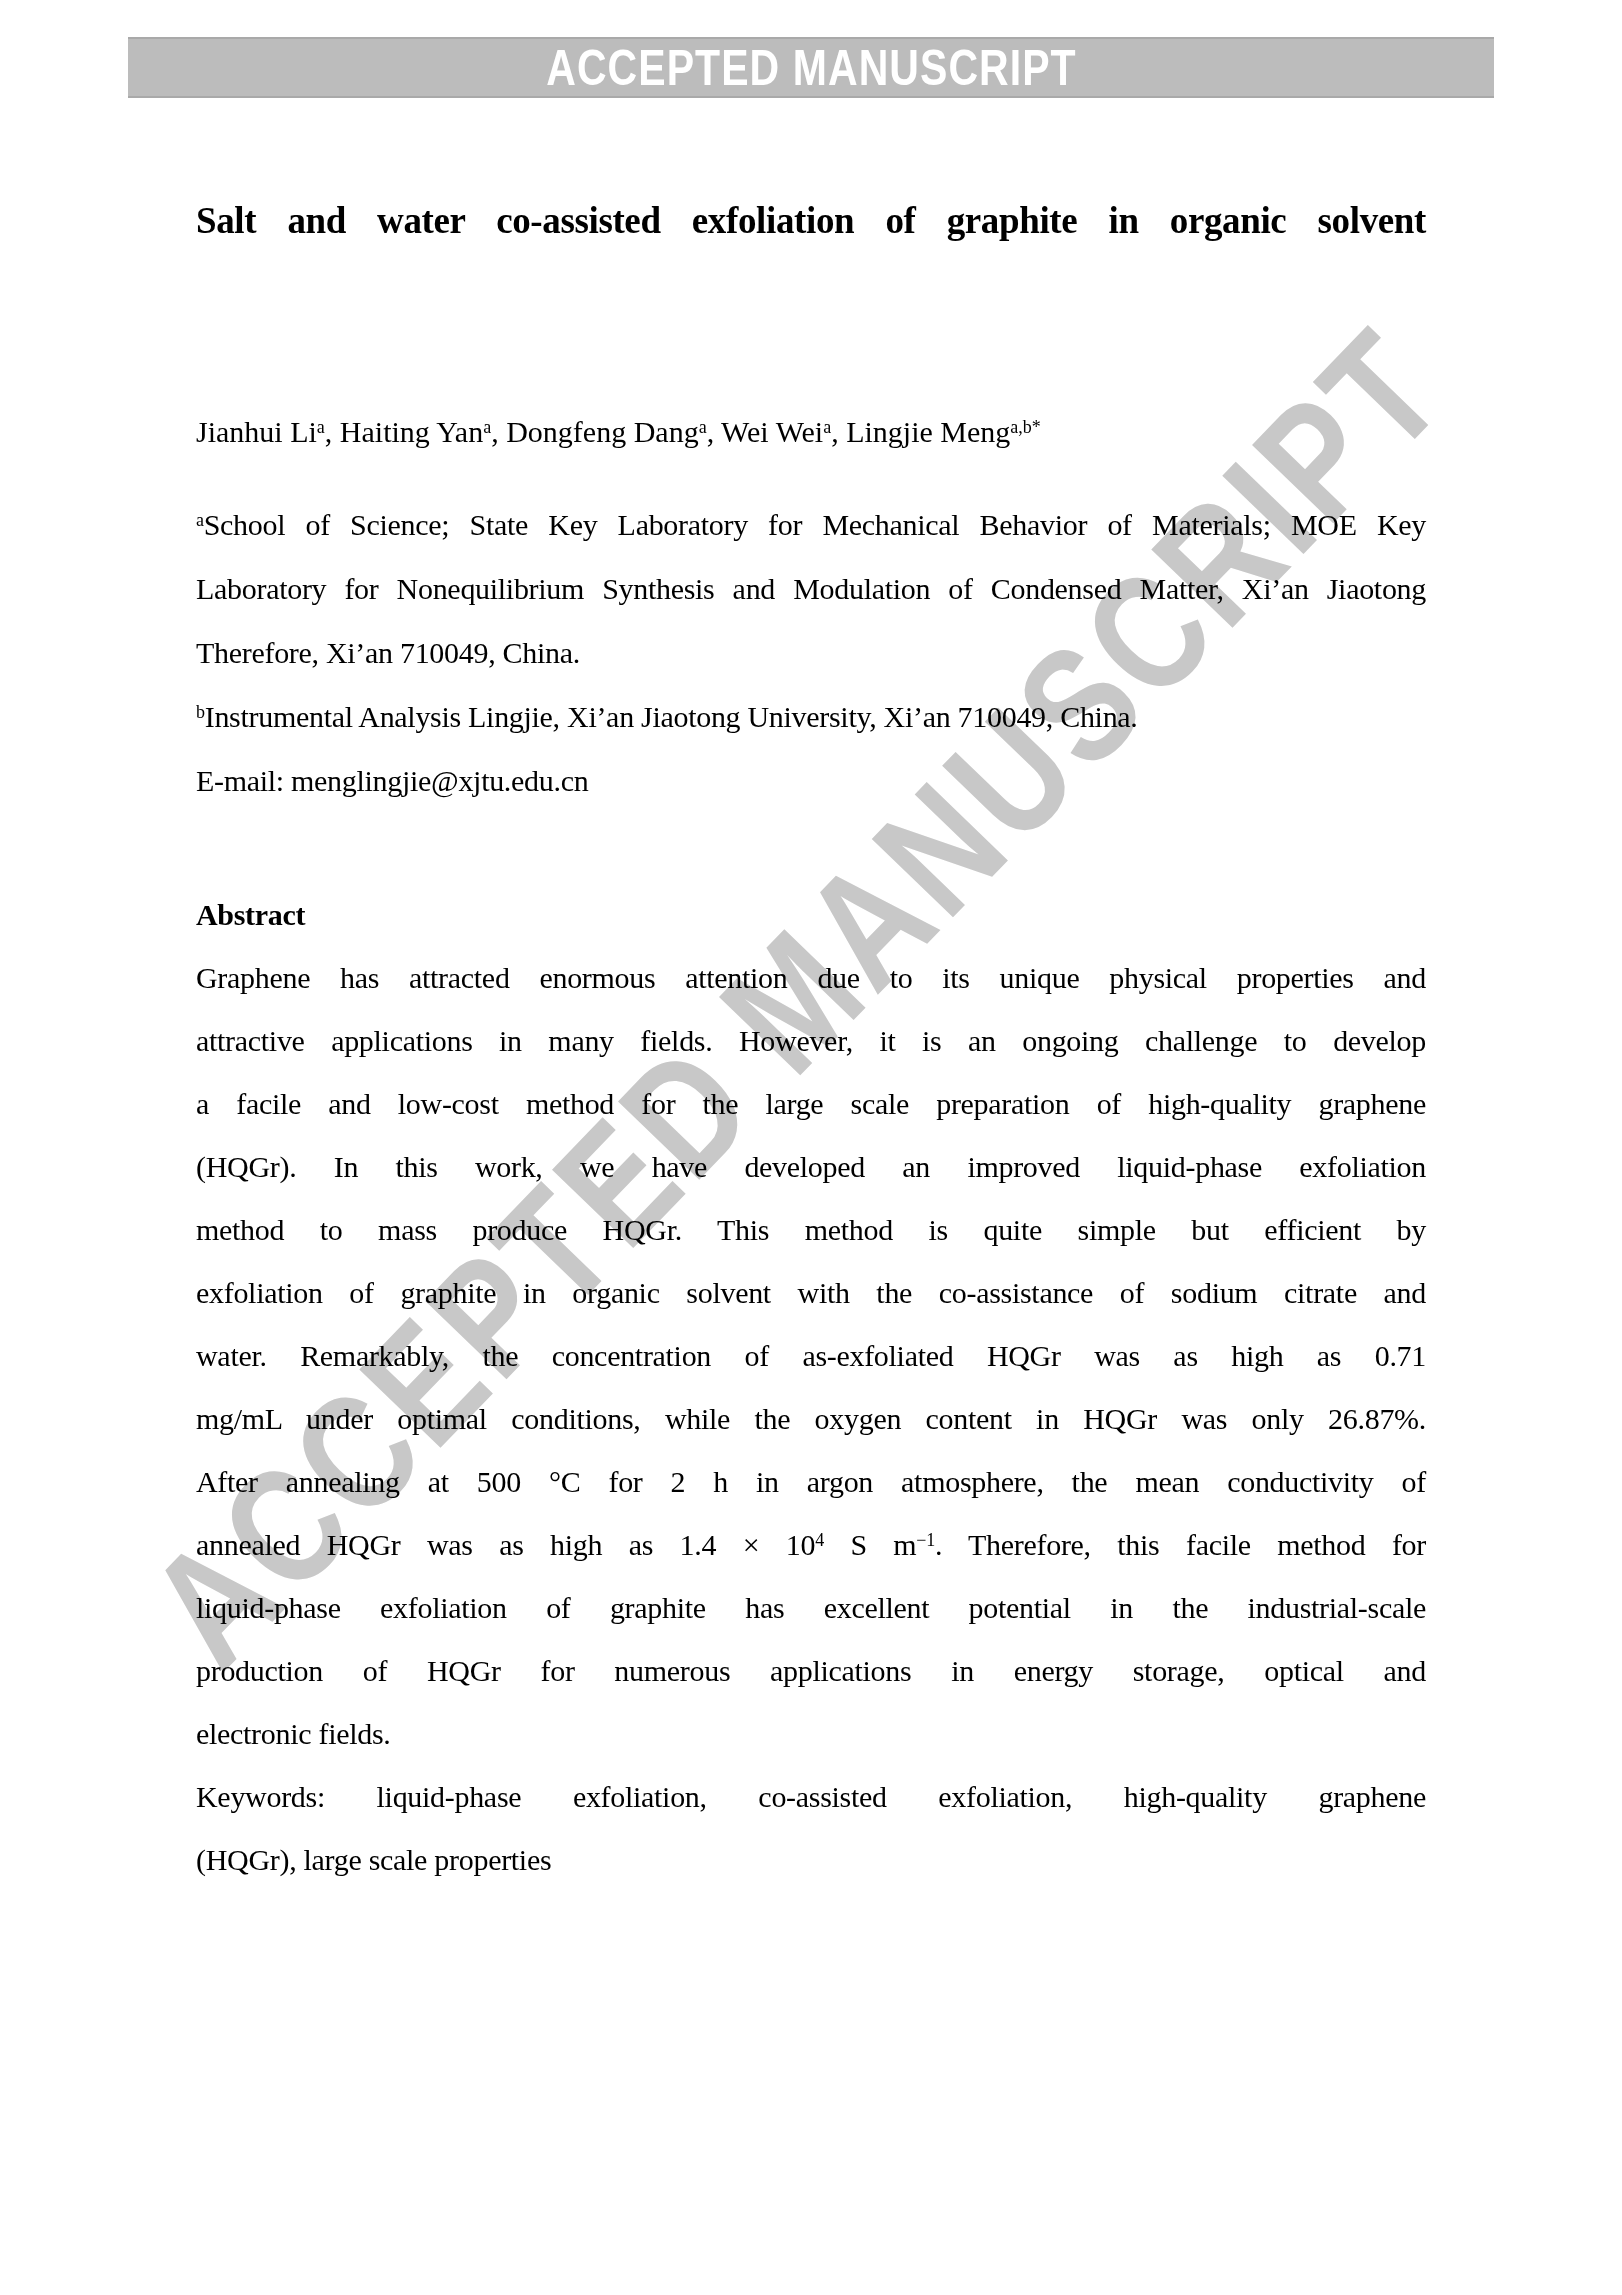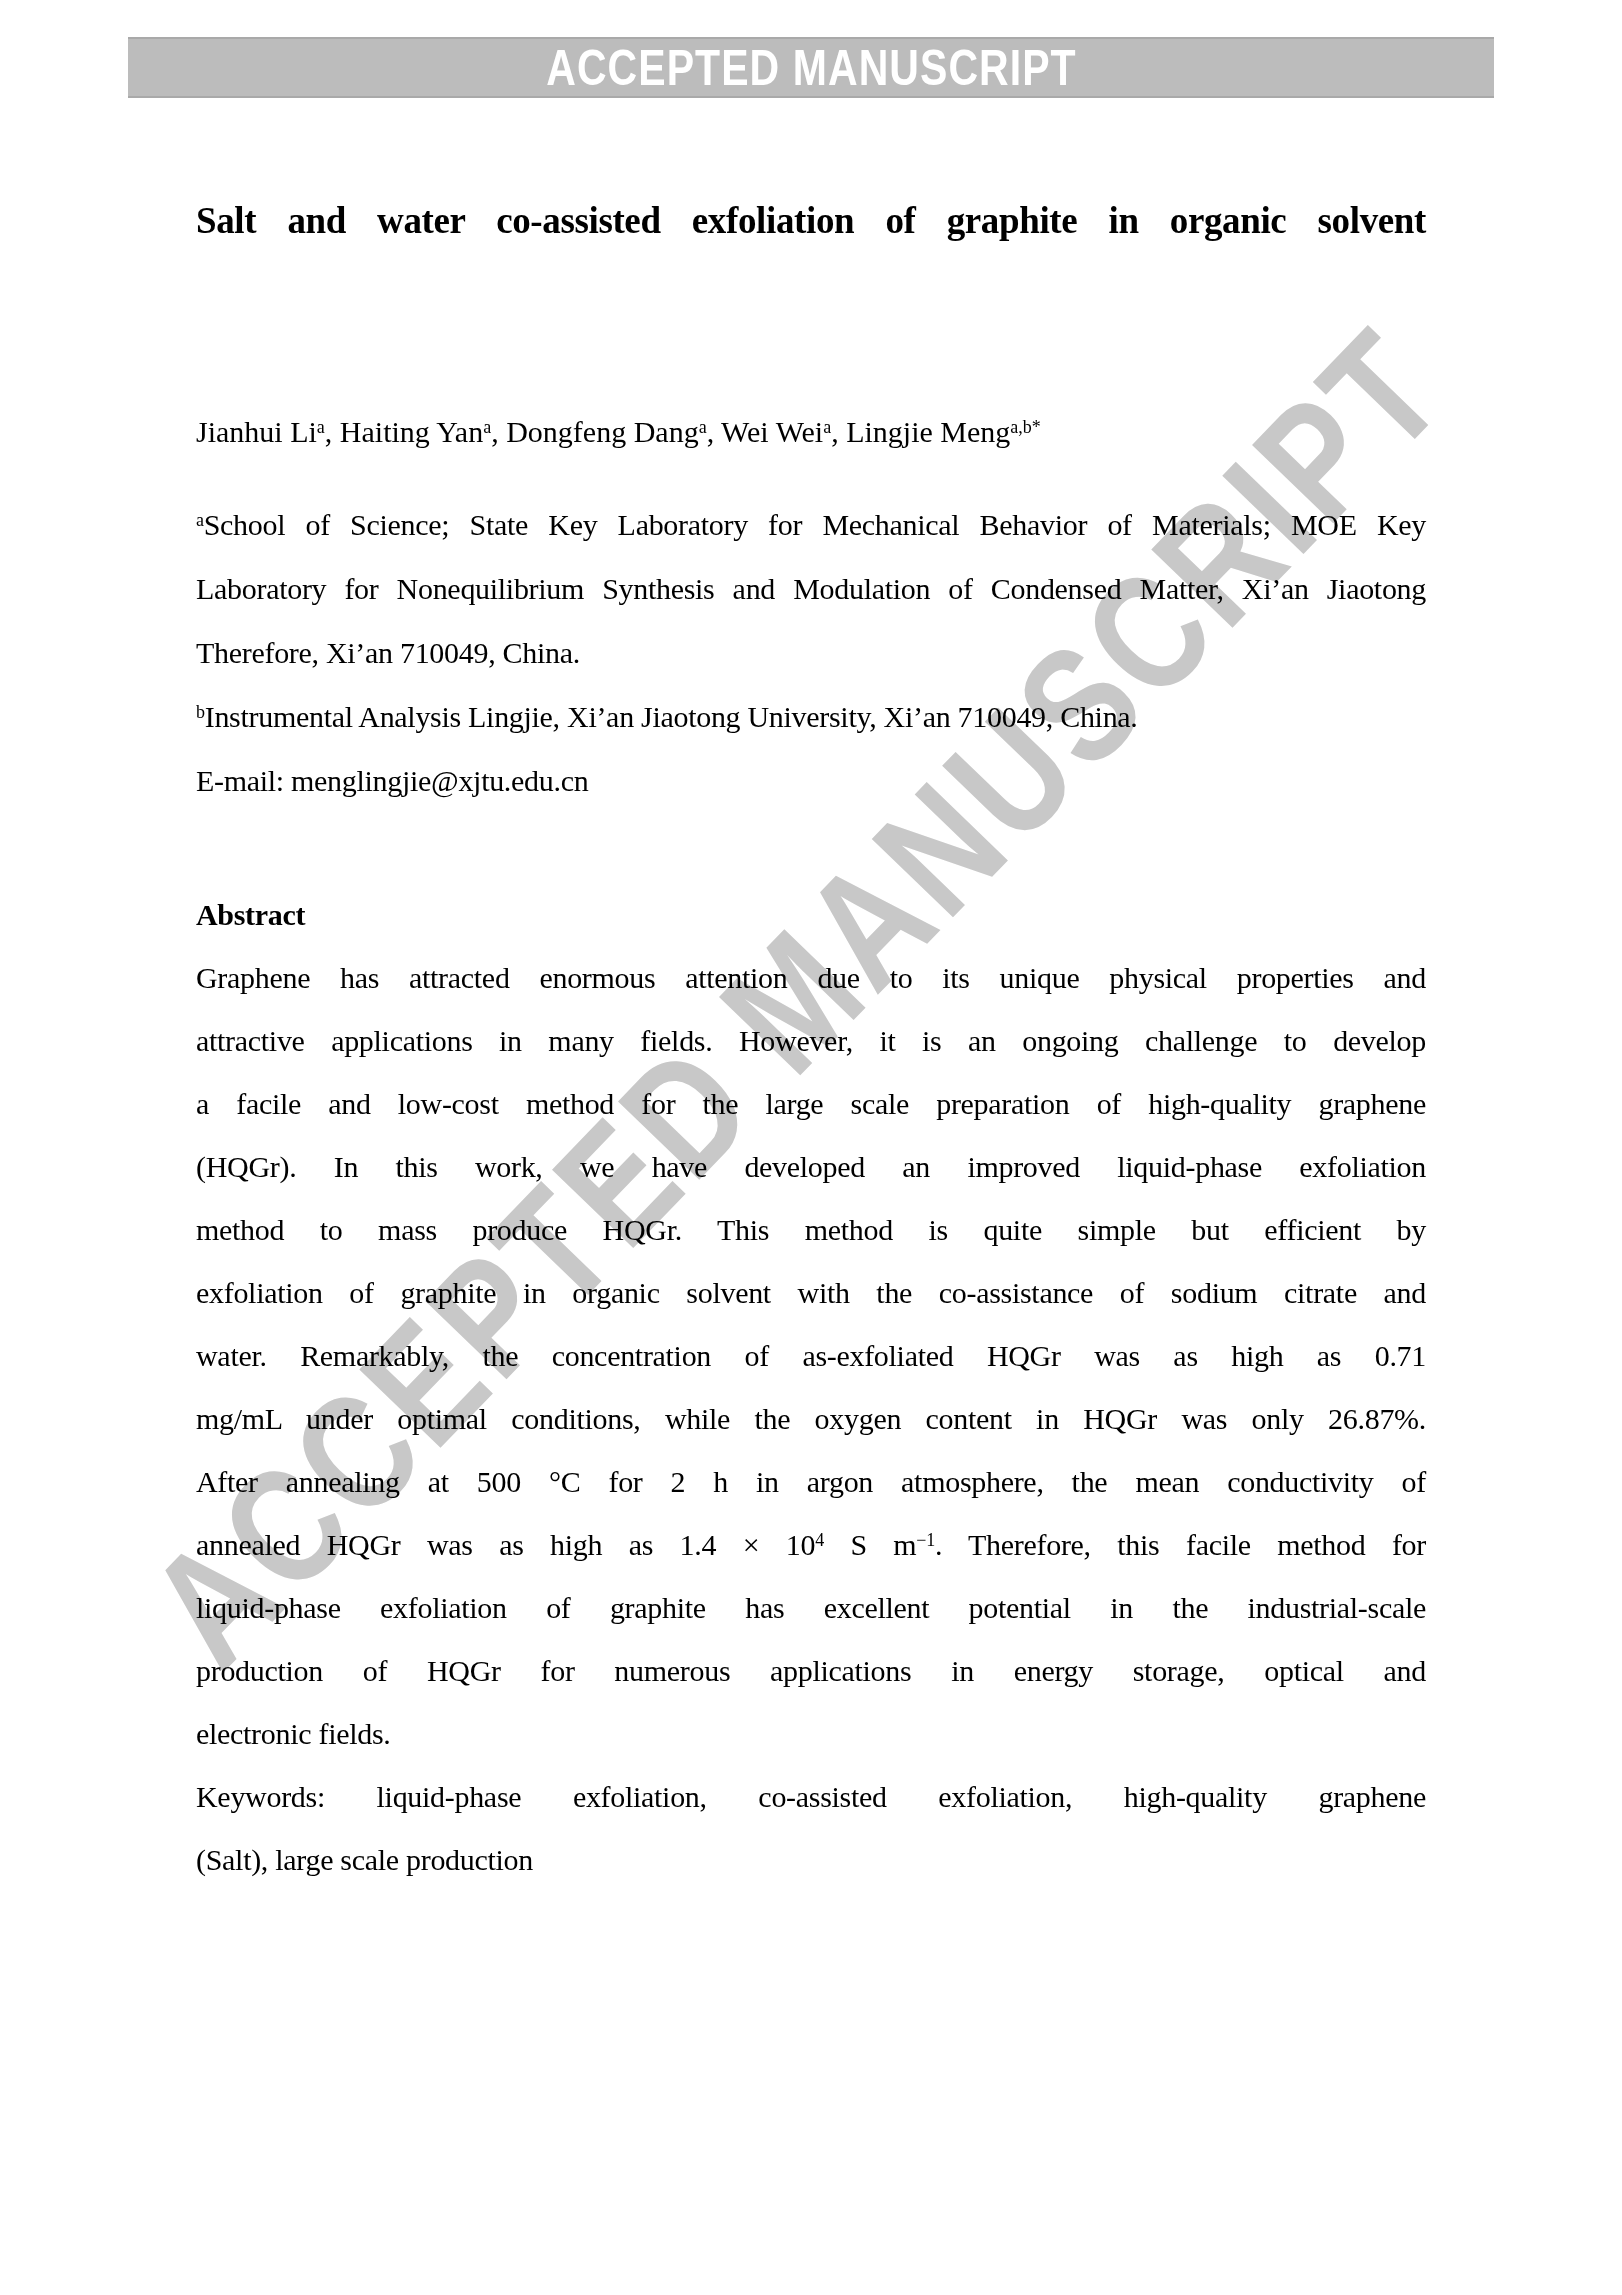--- a/index.html
+++ b/index.html
@@ -112,17 +112,17 @@
     <div class="line j">method to mass produce HQGr. This method is quite simple but efficient by</div>
     <div class="line j">exfoliation of graphite in organic solvent with the co-assistance of sodium citrate and</div>
     <div class="line j">water. Remarkably, the concentration of as-exfoliated HQGr was as high as 0.71</div>
     <div class="line j">mg/mL under optimal conditions, while the oxygen content in HQGr was only 26.87%.</div>
     <div class="line j">After annealing at 500 °C for 2 h in argon atmosphere, the mean conductivity of</div>
     <div class="line j"><span>annealed HQGr was as high as 1.4 × 10</span><sup>4</sup><span> S m</span><sup>−1</sup><span>. Therefore, this facile method for</span></div>
     <div class="line j">liquid-phase exfoliation of graphite has excellent potential in the industrial-scale</div>
     <div class="line j">production of HQGr for numerous applications in energy storage, optical and</div>
     <div class="line">electronic fields.</div>
     <div class="line j">Keywords: liquid-phase exfoliation, co-assisted exfoliation, high-quality graphene</div>
-    <div class="line">(Salt), large scale production</div>
+    <div class="line">(HQGr), large scale properties</div>
   </div>
 
 </div>
 
 
 </body></html>

